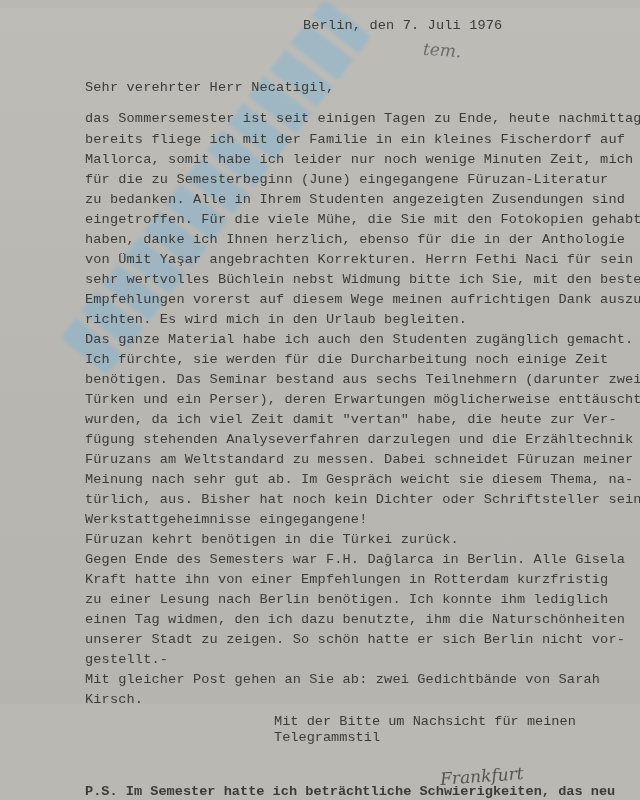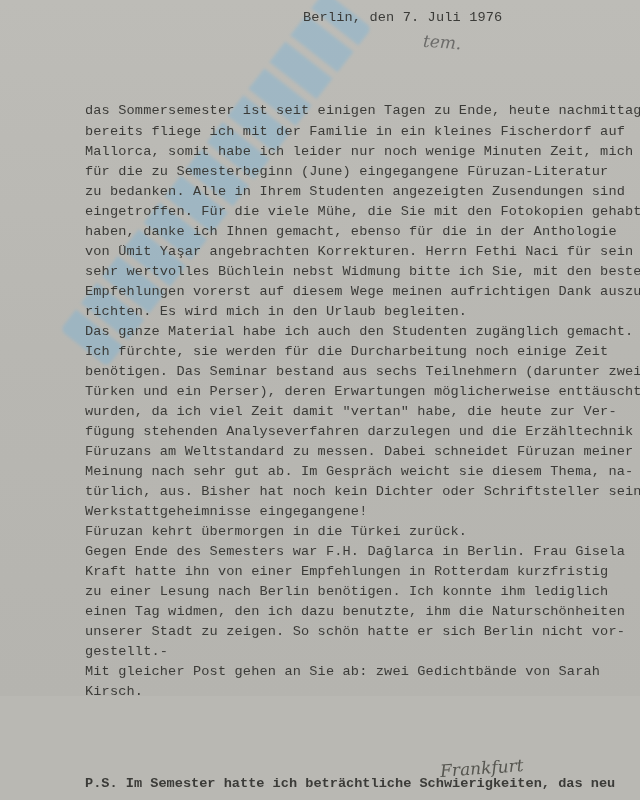--- a/index.html
+++ b/index.html
@@ -10,21 +10,21 @@
       width: 640px;
       height: 800px;
       overflow: hidden;
       background: #b9b8b3;
       position: relative;
       font-family: "Liberation Mono", "DejaVu Sans Mono", monospace;
       color: #3a3a38;
     }
     .page {
       position: absolute;
-      left: 0; top: 0;
+      left: 0; top: 8px;
       width: 640px; height: 696px;
       background: linear-gradient(180deg, #bdbcb7 0%, #b8b7b2 50%, #b5b4af 100%);
     }
     .line {
       position: absolute;
       white-space: pre;
       font-size: 13.6px;
       line-height: 16px;
       letter-spacing: 0.15px;
       color: #3b3b38;
@@ -97,54 +97,59 @@
 
 <div class="page">
 
   <div class="watermark">
     <div class="wm-band"></div>
   </div>
 
   <div class="line date">Berlin, den 7. Juli 1976</div>
   <div class="annotation">tem.</div>
 
+  <div class="line salutation">Sehr verehrter Herr Necatigil,</div>
 
   <div class="body-lines">
     <div class="bl" style="top:0px">das Sommersemester ist seit einigen Tagen zu Ende, heute nachmittag</div>
     <div class="bl" style="top:21px">bereits fliege ich mit der Familie in ein kleines Fischerdorf auf</div>
     <div class="bl" style="top:41px">Mallorca, somit habe ich leider nur noch wenige Minuten Zeit, mich</div>
     <div class="bl" style="top:61px">für die zu Semesterbeginn (June) eingegangene Füruzan-Literatur</div>
     <div class="bl" style="top:81px">zu bedanken. Alle in Ihrem Studenten angezeigten Zusendungen sind</div>
     <div class="bl" style="top:101px">eingetroffen. Für die viele Mühe, die Sie mit den Fotokopien gehabt</div>
-    <div class="bl" style="top:121px">haben, danke ich Ihnen gemacht, ebenso für die in der Anthologie</div>
+    <div class="bl" style="top:121px">haben, danke ich Ihnen herzlich, ebenso für die in der Anthologie</div>
     <div class="bl" style="top:141px">von Ümit Yaşar angebrachten Korrekturen. Herrn Fethi Naci für sein</div>
     <div class="bl" style="top:161px">sehr wertvolles Büchlein nebst Widmung bitte ich Sie, mit den besten</div>
     <div class="bl" style="top:181px">Empfehlungen vorerst auf diesem Wege meinen aufrichtigen Dank auszu-</div>
     <div class="bl" style="top:201px">richten. Es wird mich in den Urlaub begleiten.</div>
     <div class="bl" style="top:221px">Das ganze Material habe ich auch den Studenten zugänglich gemacht.</div>
     <div class="bl" style="top:241px">Ich fürchte, sie werden für die Durcharbeitung noch einige Zeit</div>
     <div class="bl" style="top:261px">benötigen. Das Seminar bestand aus sechs Teilnehmern (darunter zwei</div>
     <div class="bl" style="top:281px">Türken und ein Perser), deren Erwartungen möglicherweise enttäuscht</div>
     <div class="bl" style="top:301px">wurden, da ich viel Zeit damit "vertan" habe, die heute zur Ver-</div>
     <div class="bl" style="top:321px">fügung stehenden Analyseverfahren darzulegen und die Erzähltechnik</div>
     <div class="bl" style="top:341px">Füruzans am Weltstandard zu messen. Dabei schneidet Füruzan meiner</div>
     <div class="bl" style="top:361px">Meinung nach sehr gut ab. Im Gespräch weicht sie diesem Thema, na-</div>
     <div class="bl" style="top:381px">türlich, aus. Bisher hat noch kein Dichter oder Schriftsteller seine</div>
     <div class="bl" style="top:401px">Werkstattgeheimnisse eingegangene!</div>
-    <div class="bl" style="top:421px">Füruzan kehrt übermorgen in die Türkei zurück.</div>
-    <div class="bl" style="top:441px">Gegen Ende des Semesters war F.H. Dağlarca in Berlin. Frau Gisela</div>
+    <div class="bl" style="top:421px">Füruzan kehrt benötigen in die Türkei zurück.</div>
+    <div class="bl" style="top:441px">Gegen Ende des Semesters war F.H. Dağlarca in Berlin. Alle Gisela</div>
     <div class="bl" style="top:461px">Kraft hatte ihn von einer Empfehlungen in Rotterdam kurzfristig</div>
     <div class="bl" style="top:481px">zu einer Lesung nach Berlin benötigen. Ich konnte ihm lediglich</div>
     <div class="bl" style="top:501px">einen Tag widmen, den ich dazu benutzte, ihm die Naturschönheiten</div>
     <div class="bl" style="top:521px">unserer Stadt zu zeigen. So schön hatte er sich Berlin nicht vor-</div>
     <div class="bl" style="top:541px">gestellt.-</div>
     <div class="bl" style="top:561px">Mit gleicher Post gehen an Sie ab: zwei Gedichtbände von Sarah</div>
     <div class="bl" style="top:581px">Kirsch.</div>
   </div>
 
+  <div class="closing">
+    <div class="cl">Mit der Bitte um Nachsicht für meinen</div>
+    <div class="cl">Telegrammstil</div>
+  </div>
 
   <div class="signature">Frankfurt</div>
 
   <div class="ps">
     <div class="pl">P.S. Im Semester hatte ich beträchtliche Schwierigkeiten, das neu</div>
   </div>
 
 </div>
 
 </body></html>

